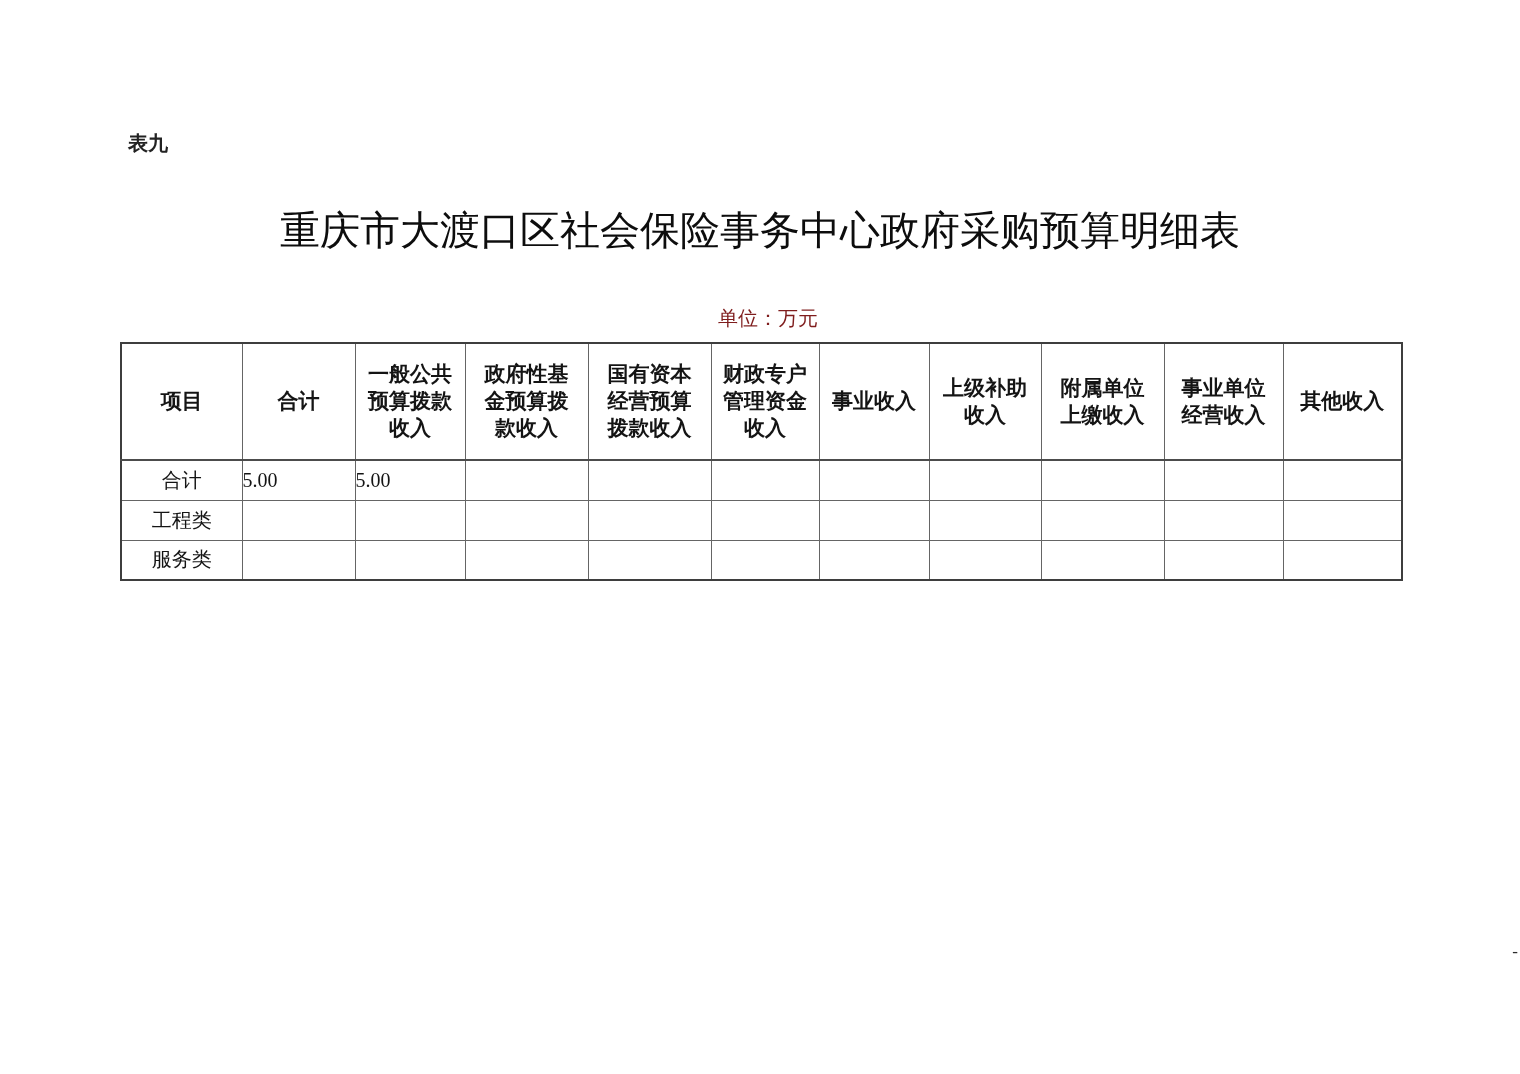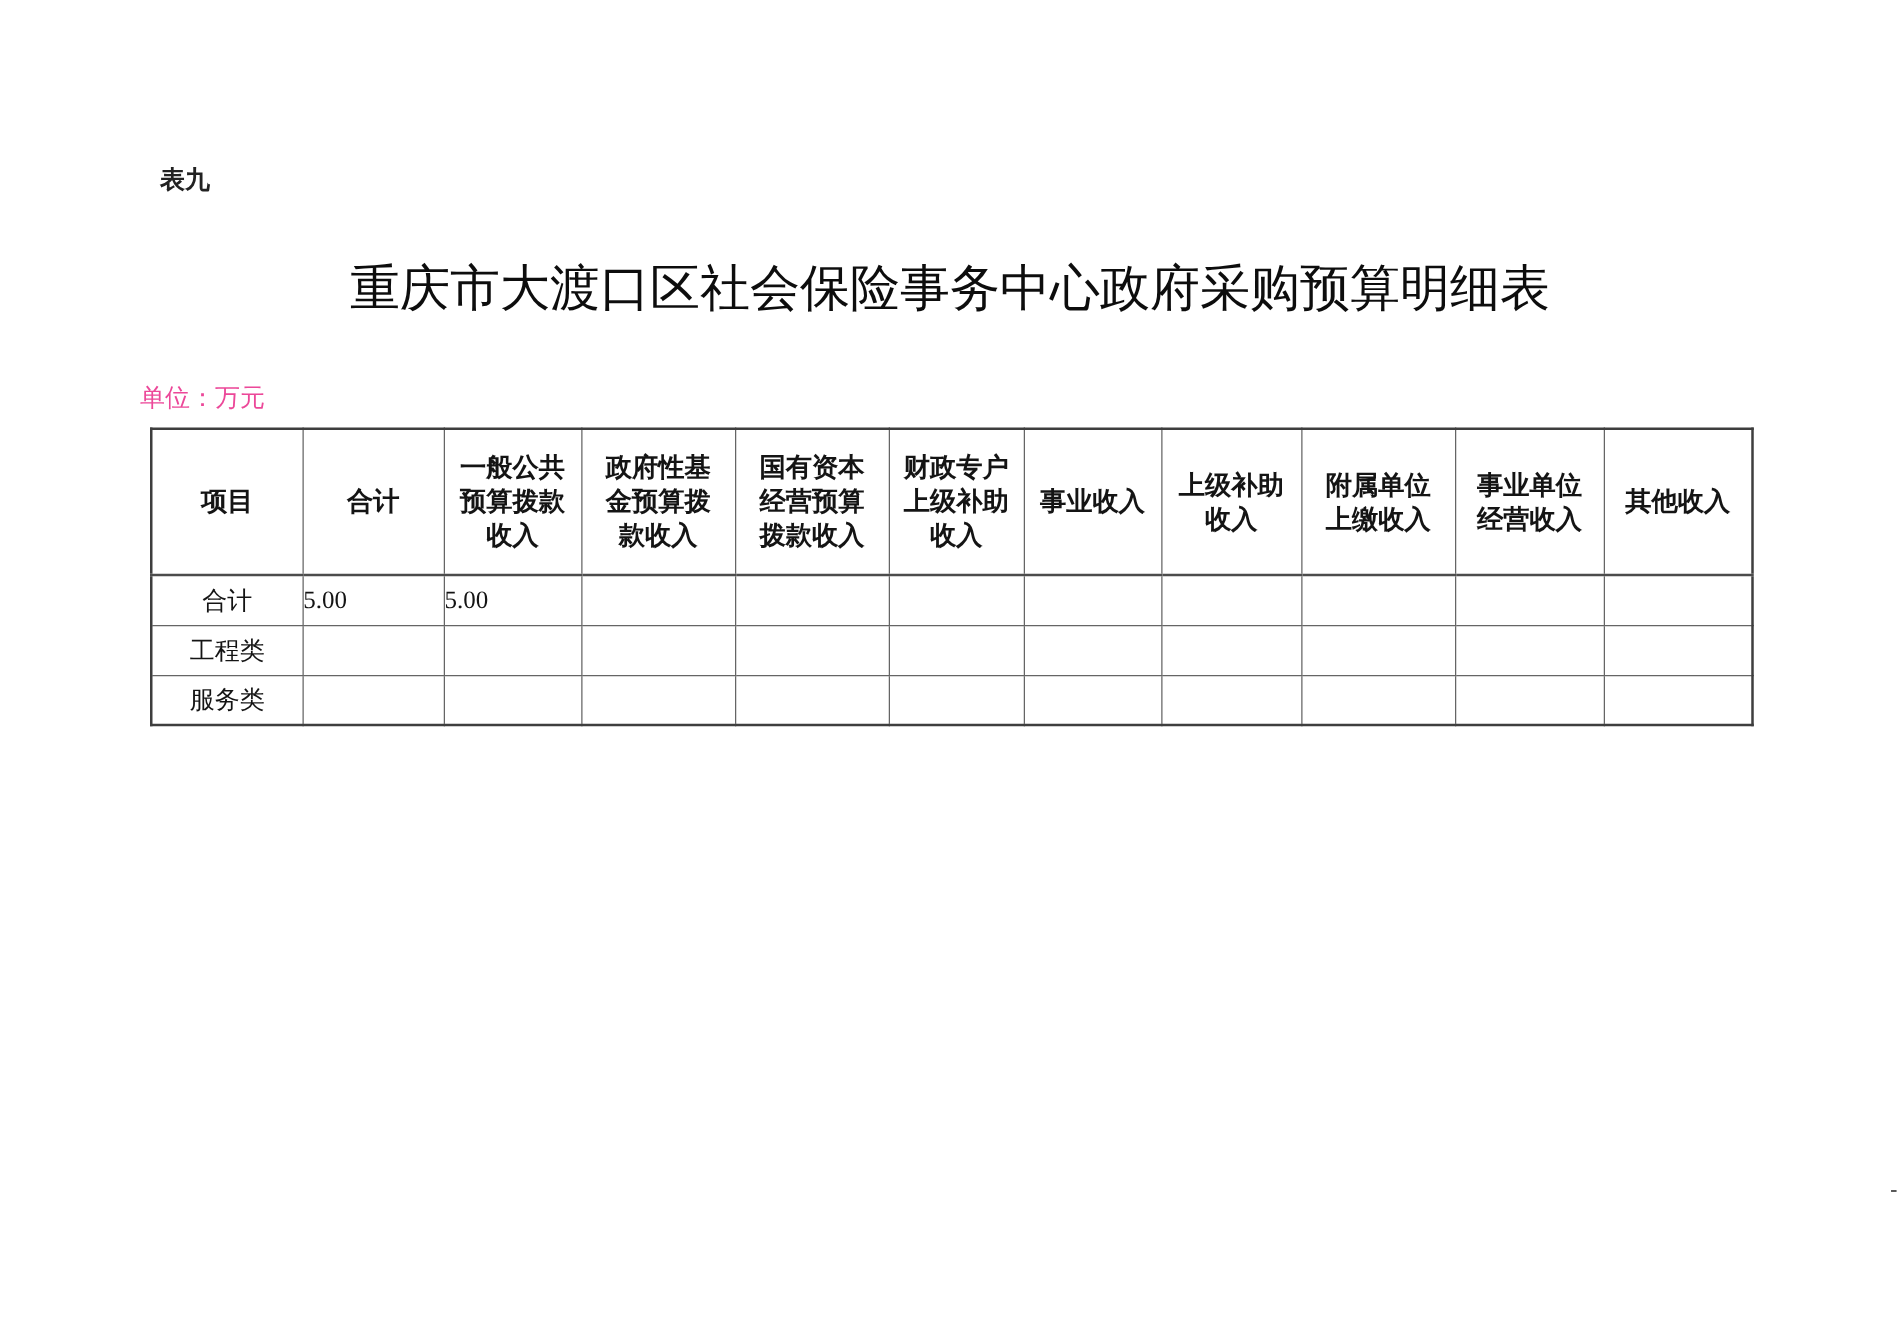--- a/index.html
+++ b/index.html
@@ -32,25 +32,25 @@
     width: 100%;
     text-align: center;
     font-size: 40px;
     font-weight: normal;
     color: #0d0d0d;
     letter-spacing: 0px;
   }
   .unit-note {
     position: absolute;
     top: 305px;
-    left: 112px;
+    left: 128px;
     width: 1280px;
-    text-align: left;
+    text-align: center;
     font-size: 20px;
-    color: #ec4899;
+    color: #7f1d1d;
   }
   table.budget {
     position: absolute;
     left: 120px;
     top: 342px;
     width: 1281px;
     border-collapse: collapse;
     table-layout: fixed;
     border: 2px solid #3e3e3e;
   }
@@ -132,21 +132,21 @@
         <th>一般公共
 预算拨款
 收入</th>
         <th>政府性基
 金预算拨
 款收入</th>
         <th>国有资本
 经营预算
 拨款收入</th>
         <th>财政专户
-上级补助
+管理资金
 收入</th>
         <th>事业收入</th>
         <th>上级补助
 收入</th>
         <th>附属单位
 上缴收入</th>
         <th>事业单位
 经营收入</th>
         <th>其他收入</th>
       </tr>

